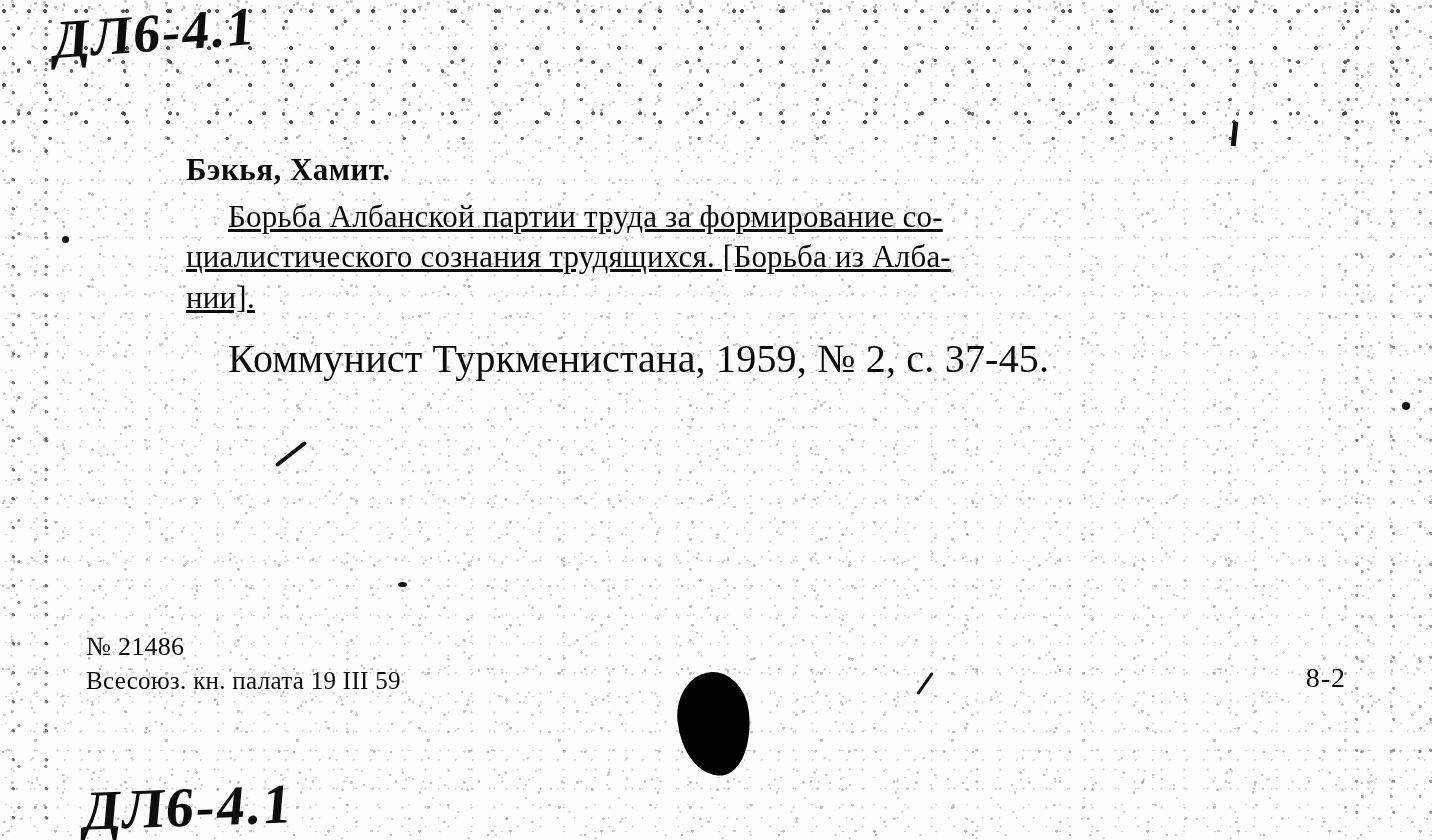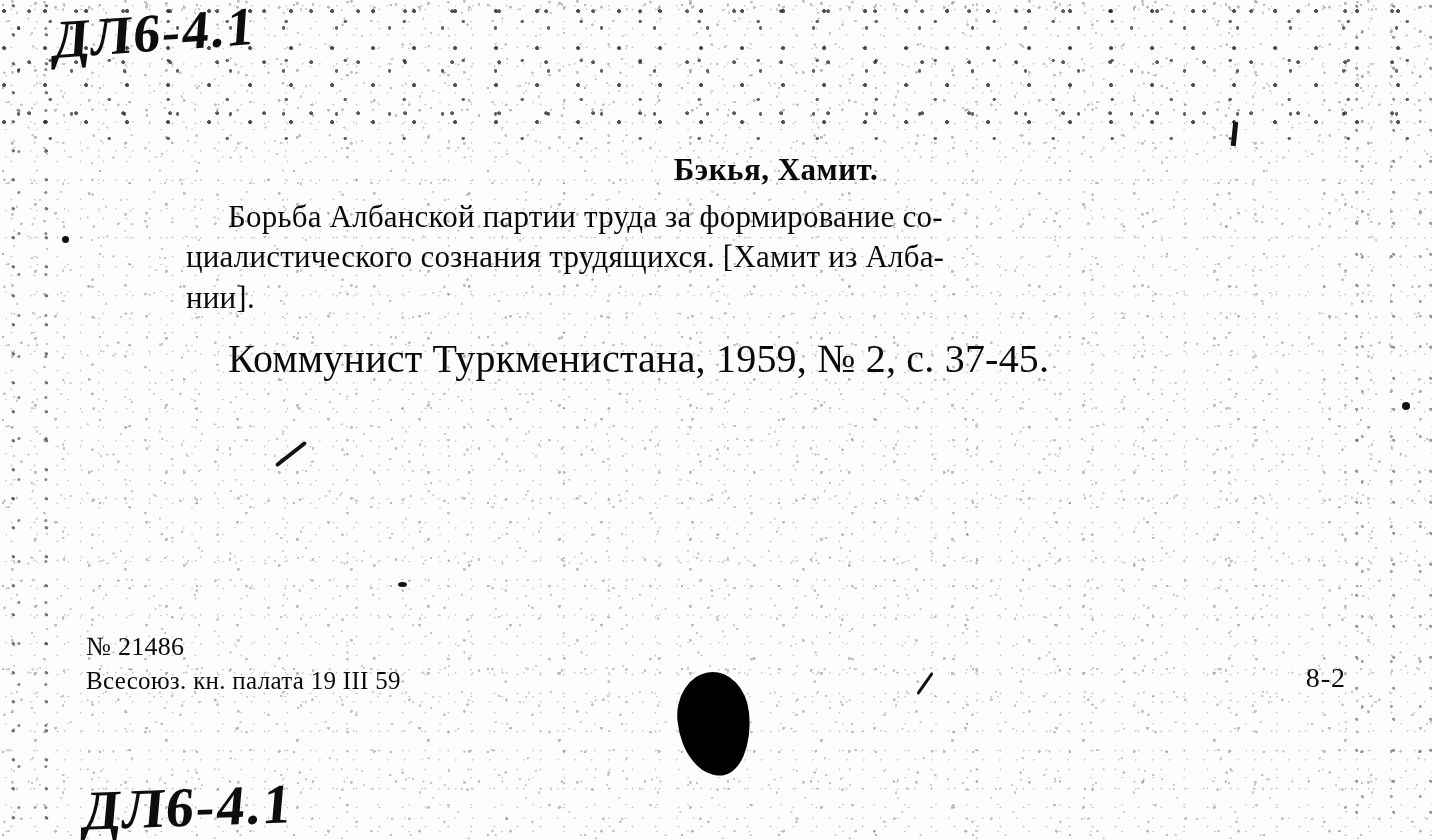--- a/index.html
+++ b/index.html
@@ -134,27 +134,27 @@
     left: 186px;
     top: 152px;
     width: 1180px;
   }
   .author-line {
     font-size: 31px;
     font-weight: 700;
     letter-spacing: .5px;
     margin: 0 0 8px 0;
     line-height: 1.18;
-    text-align: center;
   }
   .title-block {
     font-size: 31px;
     line-height: 1.32;
     margin: 0;
     letter-spacing: .2px;
+    text-decoration: underline;
   }
   .title-block .indent { display: inline-block; width: 42px; }
   .source-line {
     font-size: 40px;
     line-height: 1.32;
     margin: 14px 0 0 0;
     letter-spacing: .2px;
   }
   .source-line .indent { display: inline-block; width: 42px; }
 
@@ -210,21 +210,21 @@
   <div id="leftband"></div>
   <div id="rightband"></div>
 
   <div class="handwriting" id="hand-top">ДЛ6-4.1</div>
 
   <div id="body-block">
     <p class="author-line">Бэкья, Хамит.</p>
 
     <p class="title-block">
       <span class="indent"></span><span>Борьба Албанской партии труда за формирование со-</span><br>
-      <span>циалистического сознания трудящихся. [Хамит из Алба-</span><br>
+      <span>циалистического сознания трудящихся. [Борьба из Алба-</span><br>
       <span>нии].</span>
     </p>
 
     <p class="source-line">
       <span class="indent"></span><span>Коммунист Туркменистана, 1959, № 2, с. 37-45.</span>
     </p>
   </div>
 
   <div id="footer">
     <div class="f1">№ 21486</div>

